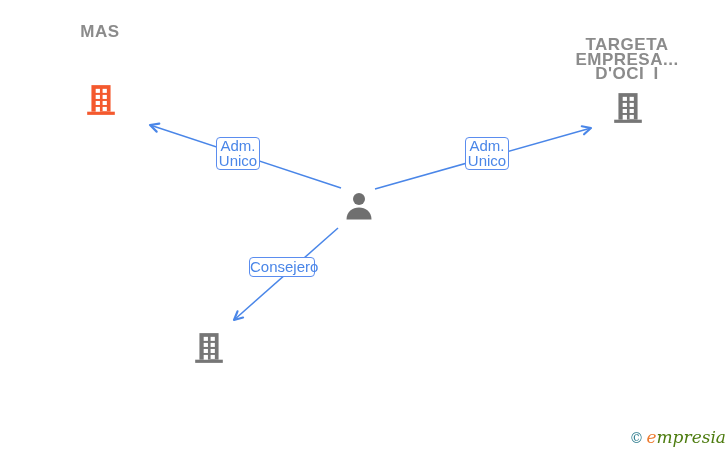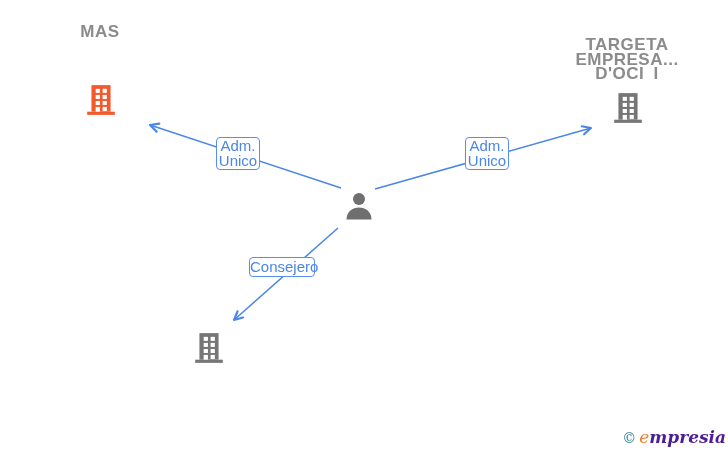--- a/index.html
+++ b/index.html
@@ -36,21 +36,21 @@
   }
   .edge-label.two-line{width:44px;height:33px;line-height:14.5px;padding-top:1px;}
   .edge-label.one-line{width:66px;height:20px;line-height:17px;}
   .logo{
     position:absolute;right:2px;bottom:3px;
     font-family:"DejaVu Serif", serif;font-style:italic;font-size:17px;
     text-decoration:none;cursor:pointer;white-space:nowrap;
   }
   .logo .copy{font-style:normal;color:#2e7d8e;font-size:14px;margin-right:3px;}
   .logo .logo-e{color:#ee7b30;}
-  .logo .logo-rest{color:#4c1d95;font-weight:bold;}
+  .logo .logo-rest{color:#4d7c0f;}
 </style>
 </head>
 <body>
 
 <div class="canvas">
 
   <svg class="edges" width="728" height="450" viewBox="0 0 728 450">
     <defs>
       <marker id="arrowhead" viewBox="0 0 10 10" refX="8.5" refY="5" markerWidth="8" markerHeight="8" orient="auto">
         <path d="M1.5,1.5 L8.5,5 L1.5,8.5" fill="none" stroke="#4a86e8" stroke-width="1.8" stroke-linecap="round" stroke-linejoin="round"></path>

